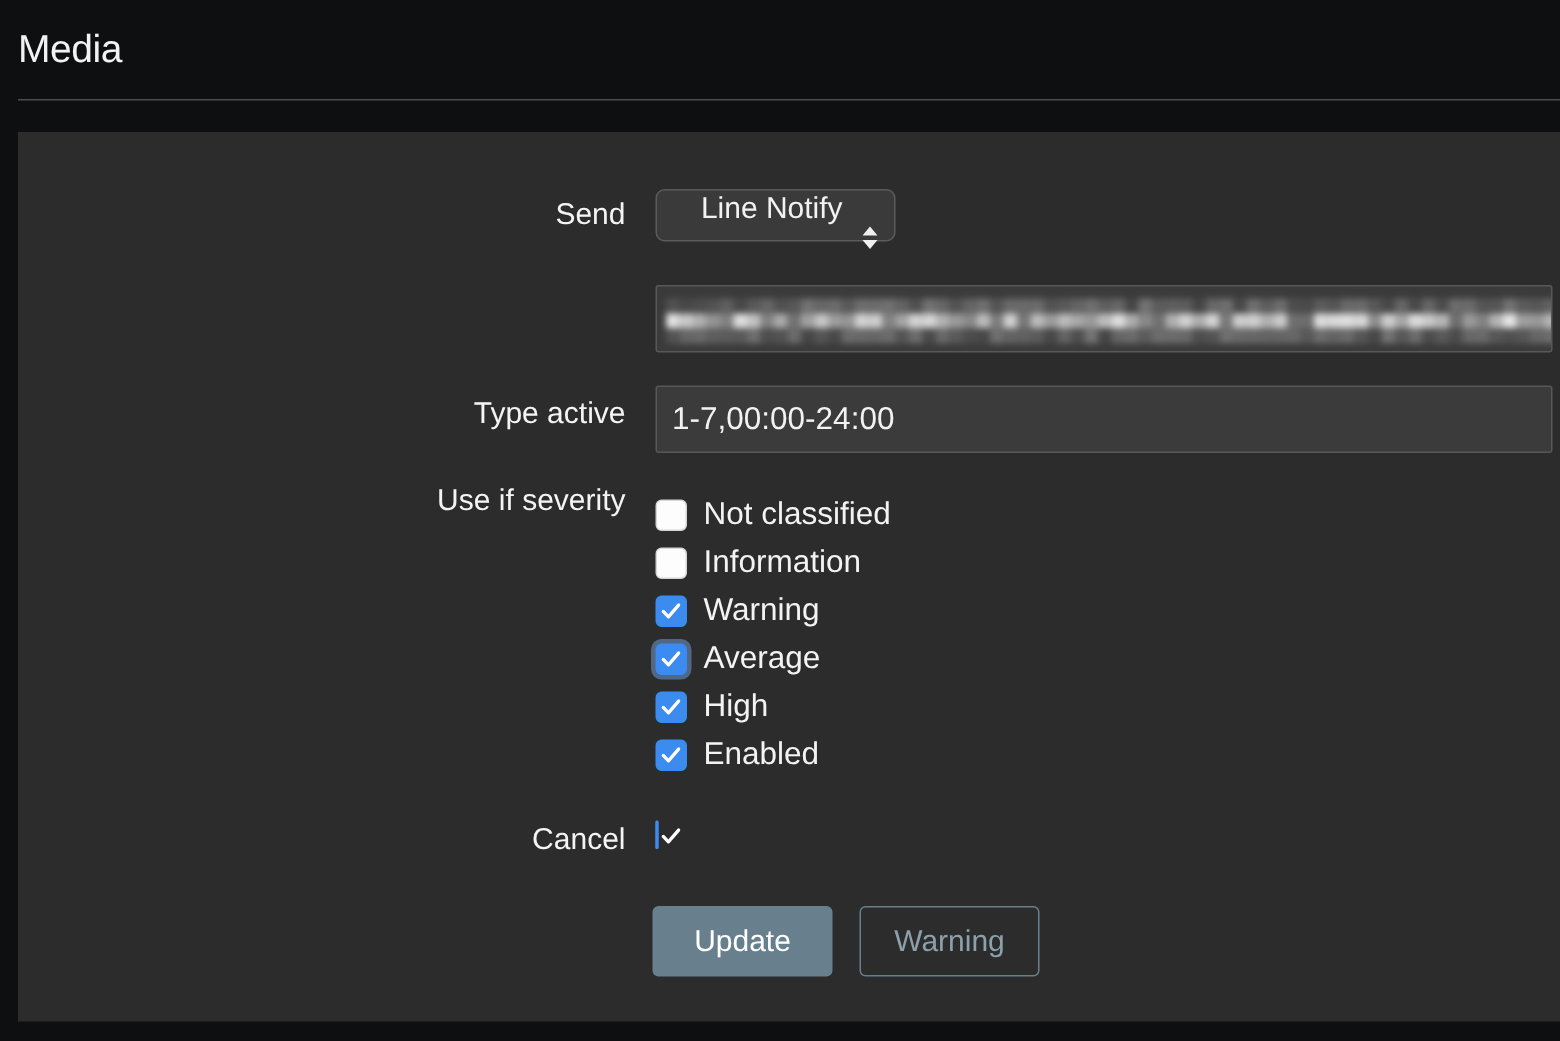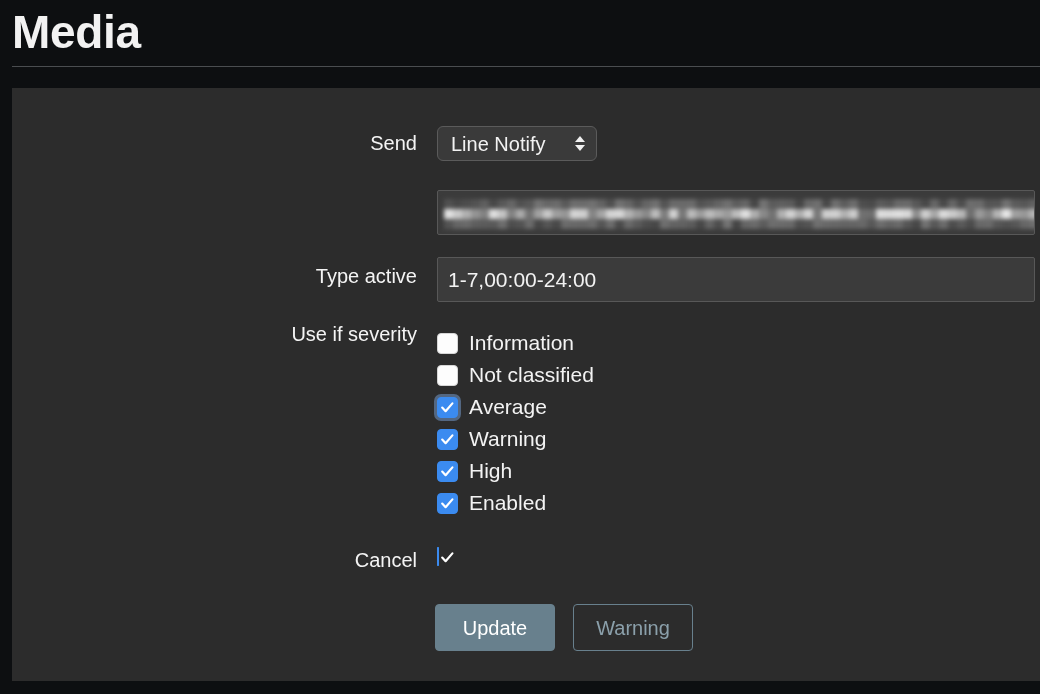--- a/index.html
+++ b/index.html
@@ -23,23 +23,23 @@
   .page-header {
     position: absolute;
     left: 0; top: 0;
     width: 1040px;
     height: 67px;
   }
   .page-title {
     position: absolute;
     left: 12px;
     top: 8px;
-    font-size: 46px;
+    font-size: 26px;
     line-height: 48px;
-    font-weight: 700;
+    font-weight: 400;
     color: #f2f2f2;
     letter-spacing: -0.3px;
     white-space: nowrap;
   }
   .header-divider {
     position: absolute;
     left: 12px;
     top: 66px;
     width: 1028px;
     height: 1px;
@@ -239,21 +239,21 @@
 
   <div class="page-header">
     <div class="page-title">Media</div>
     <div class="header-divider"></div>
   </div>
 
   <div class="form-panel">
 
     <div class="form-label" style="top: 42px;">Send</div>
 
-    <div class="select-wrap" style="top: 38px;">
+    <div class="select-wrap" style="top: 38px; flex-direction: column;">
       <span class="select-value">Line Notify</span>
       <span class="select-arrows">
         <span class="arrow-up"></span>
         <span class="arrow-down"></span>
       </span>
     </div>
 
 
     <div class="redacted-field" style="top: 102px;">
       <span class="redacted-mosaic">
@@ -460,41 +460,41 @@
 
     <div class="form-label" style="top: 175px;">Type active</div>
 
     <input class="text-input" type="text" style="top: 169px;" value="1-7,00:00-24:00">
 
     <div class="form-label" style="top: 233px;">Use if severity</div>
 
     <div class="checkbox-list" style="top: 239px;">
         <div class="checkbox-row">
           <span class="cbx unchecked"></span>
+          <span class="cbx-label">Not classified</span>
+        </div>
+        <div class="checkbox-row">
+          <span class="cbx unchecked"></span>
           <span class="cbx-label">Information</span>
         </div>
         <div class="checkbox-row">
-          <span class="cbx unchecked"></span>
-          <span class="cbx-label">Not classified</span>
+          <span class="cbx checked">
+            <svg width="15" height="15" viewBox="0 0 15 15">
+              <path d="M2.2 7.6 L5.6 11.2 L12.4 3.4" stroke="#ffffff" stroke-width="2.2" fill="none" stroke-linecap="round" stroke-linejoin="round"></path>
+            </svg>
+          </span>
+          <span class="cbx-label">Warning</span>
         </div>
         <div class="checkbox-row">
           <span class="cbx checked focused">
             <svg width="15" height="15" viewBox="0 0 15 15">
               <path d="M2.2 7.6 L5.6 11.2 L12.4 3.4" stroke="#ffffff" stroke-width="2.2" fill="none" stroke-linecap="round" stroke-linejoin="round"></path>
             </svg>
           </span>
           <span class="cbx-label">Average</span>
-        </div>
-        <div class="checkbox-row">
-          <span class="cbx checked">
-            <svg width="15" height="15" viewBox="0 0 15 15">
-              <path d="M2.2 7.6 L5.6 11.2 L12.4 3.4" stroke="#ffffff" stroke-width="2.2" fill="none" stroke-linecap="round" stroke-linejoin="round"></path>
-            </svg>
-          </span>
-          <span class="cbx-label">Warning</span>
         </div>
         <div class="checkbox-row">
           <span class="cbx checked">
             <svg width="15" height="15" viewBox="0 0 15 15">
               <path d="M2.2 7.6 L5.6 11.2 L12.4 3.4" stroke="#ffffff" stroke-width="2.2" fill="none" stroke-linecap="round" stroke-linejoin="round"></path>
             </svg>
           </span>
           <span class="cbx-label">High</span>
         </div>
         <div class="checkbox-row">

